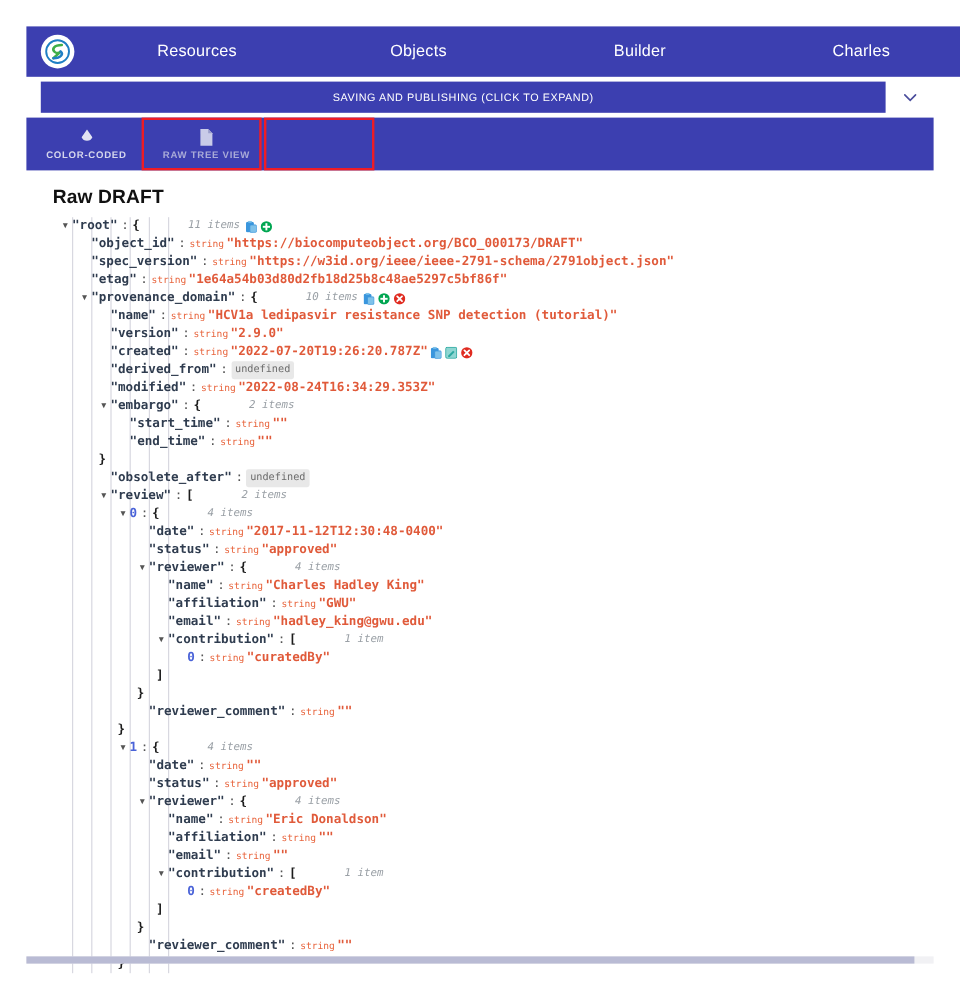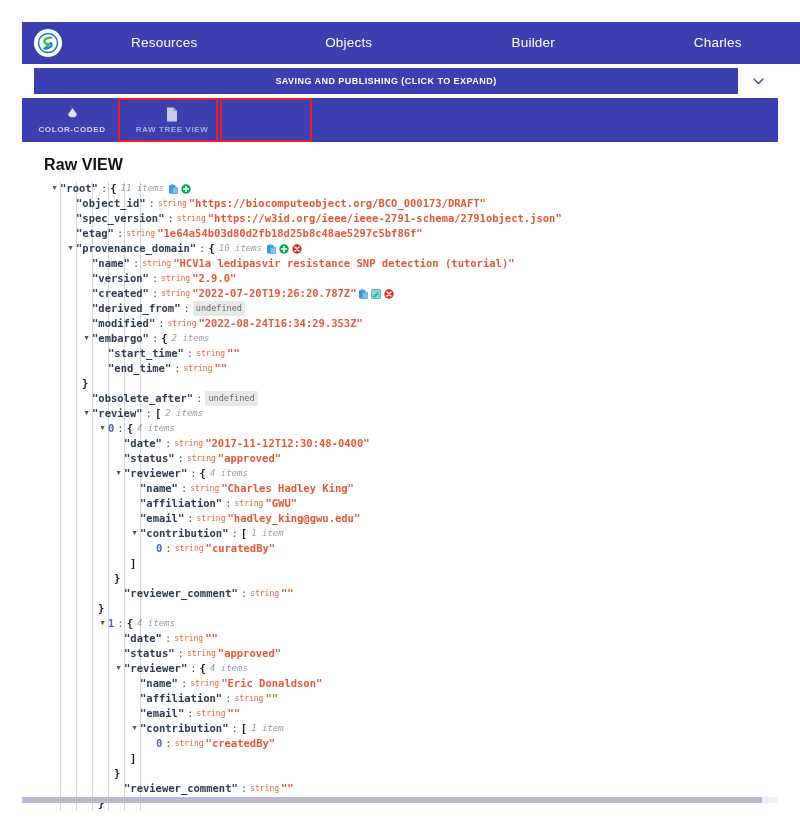--- a/index.html
+++ b/index.html
@@ -53,21 +53,20 @@
   }
 
   
   .savebar-wrap {
     position: absolute;
     left: 22px; top: 68px;
     width: 756px; height: 26px;
     background: #ffffff;
     display: flex;
     align-items: center;
-    font-weight: bold;
   }
   .savebar {
     flex: 1 1 auto;
     height: 26px;
     margin-left: 12px;
     background: #3c3fb0;
     color: #ffffff;
     font-size: 9px;
     letter-spacing: .45px;
     display: flex;
@@ -168,21 +167,21 @@
     text-align: center;
     cursor: pointer;
     flex: 0 0 auto;
   }
   .arrow.empty { cursor: default; }
   .key   { color: #2f3c4f; font-weight: bold; }
   .colon { color: #555; padding: 0 3px; }
   .type  { color: #e8643c; font-size: 8px; font-style: normal; padding-right: 2px; }
   .val   { color: #e05a3a; font-weight: bold; }
   .brace { color: #1c1c1c; font-weight: bold; }
-  .count { color: #9aa0a6; font-style: italic; font-size: 9px; padding-left: 4px; padding-right: 3px; }
+  .count { color: #9aa0a6; font-style: italic; font-size: 9px; padding-left: 4px; padding-right: 3px; margin-left: 36px; }
   .idx   { color: #4a63d8; font-weight: bold; }
   .undef {
     background: #e8e8e8;
     color: #6b6b6b;
     font-size: 8.5px;
     padding: 0 3px;
     border-radius: 2px;
   }
   .acts { display: inline-flex; align-items: center; gap: 3px; padding-left: 2px; }
   .acts svg { display: block; cursor: pointer; }
@@ -260,21 +259,21 @@
       </span>
       <span class="tlabel">RAW TREE VIEW</span>
     </div>
 
   </div>
 
   <div class="hl-box" id="hl-tree"></div>
   <div class="hl-box" id="hl-raw"></div>
 
   <div class="content">
-    <div class="page-title">Raw VIEW</div>
+    <div class="page-title">Raw DRAFT</div>
     <div class="tree" id="tree-root">
         <div class="guide" style="left: 16px;"></div>
         <div class="guide" style="left: 32px;"></div>
         <div class="guide" style="left: 48px;"></div>
         <div class="guide" style="left: 64px;"></div>
         <div class="guide" style="left: 80px;"></div>
         <div class="guide" style="left: 96px;"></div>
         <div class="row" style="padding-left: 6px;">
           <span class="arrow">▼</span>
           <span class="key">"root"</span>

